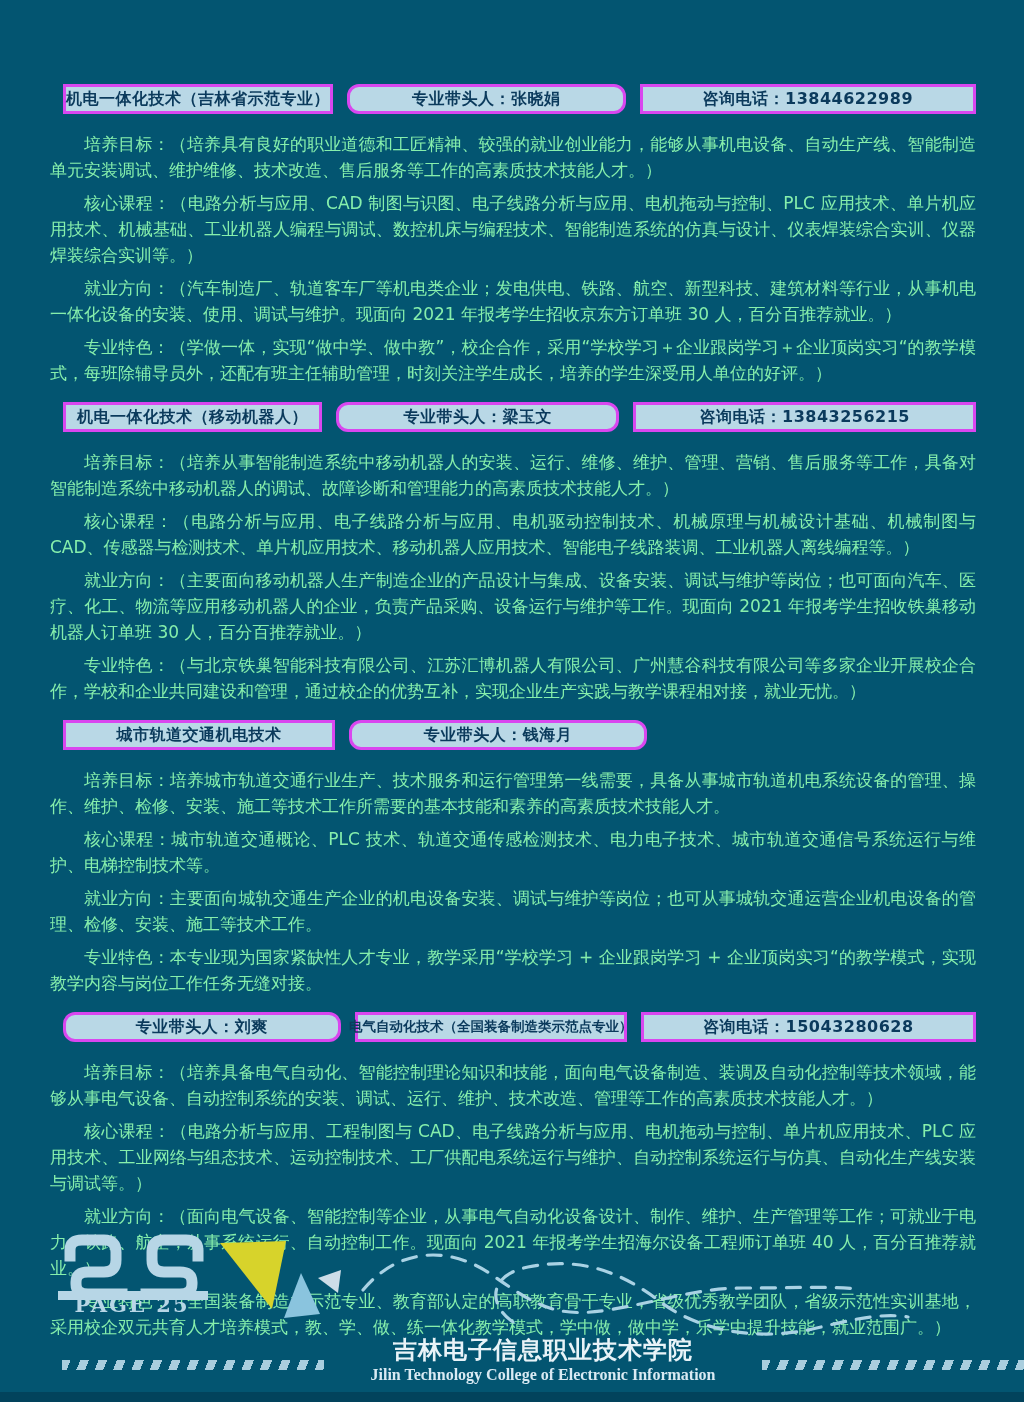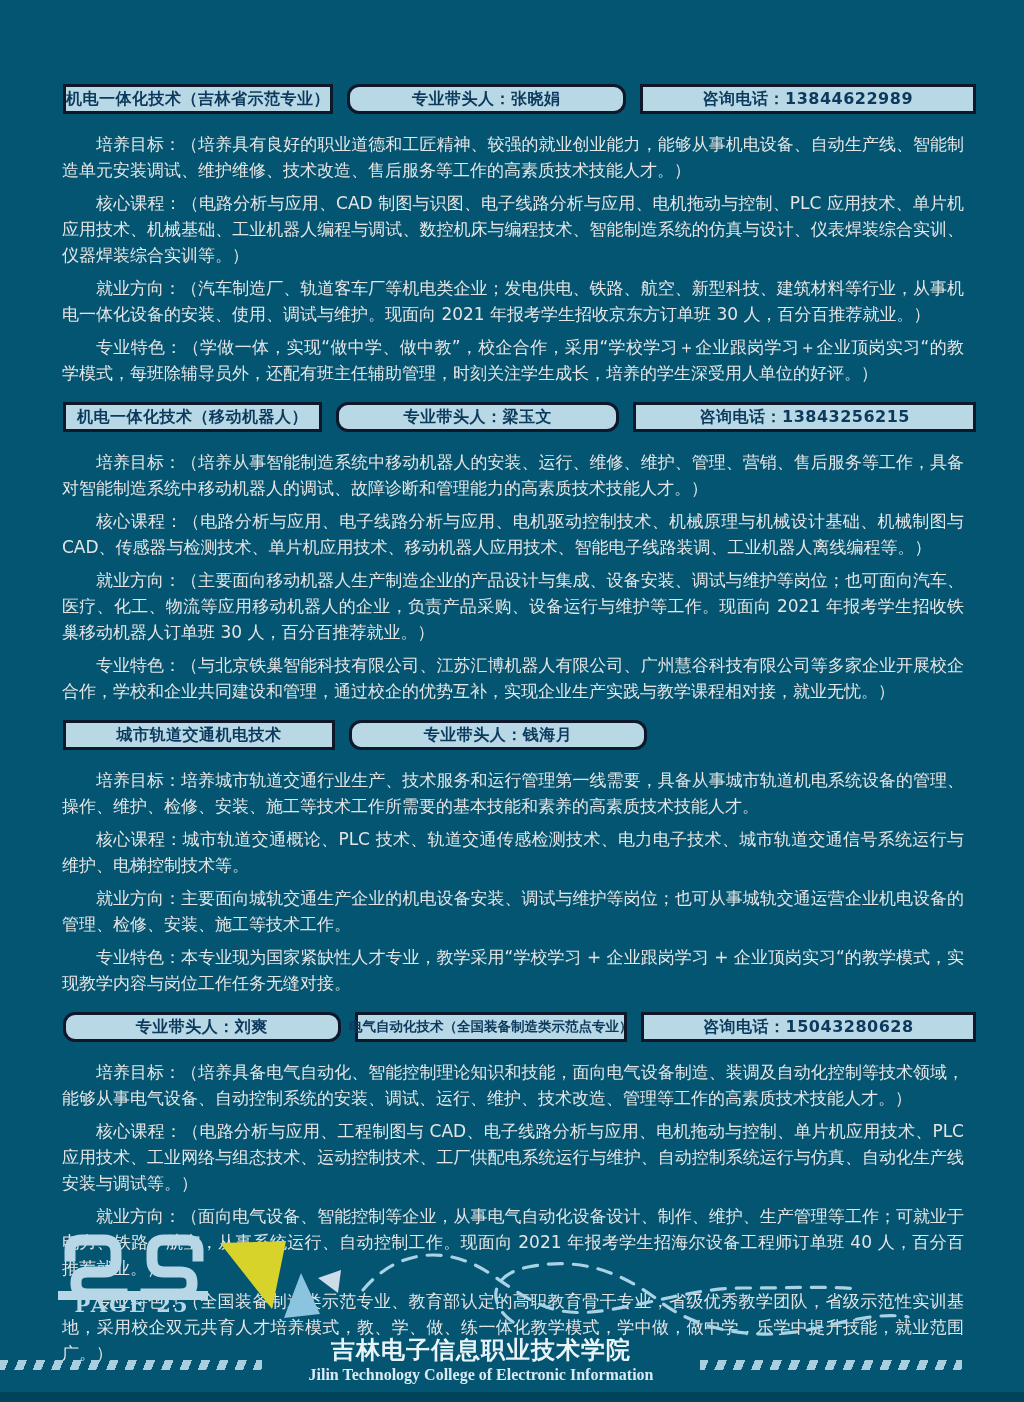--- a/index.html
+++ b/index.html
@@ -10,58 +10,58 @@
     height: 1402px;
     background: #035571;
     overflow: hidden;
     font-family: "DejaVu Sans", "Liberation Sans", sans-serif;
     margin: 0 auto;
   }
   .content { padding: 68px 48px 0 50px; }
   .hdr-row { display: flex; gap: 14px; margin: 16px 0 17px 13px; }
   .hbox {
     background: #b9d8e6;
-    border: 3px solid #0f172a;
+    border: 3px solid #d946ef;
     height: 30px;
     display: flex;
     align-items: center;
     justify-content: center;
     font-weight: bold;
     color: #0b3a5c;
     font-size: 16px;
     letter-spacing: 0.5px;
     white-space: nowrap;
   }
   .hbox.h-title { width: 272px; }
   .hbox.h-title.small { font-size: 13.5px; letter-spacing: 0; }
   .hbox.h-mid  { width: 298px; border-radius: 12px; }
   .hbox.h-phone{ width: 360px; }
   .sec p {
     font-size: 17px;
     line-height: 1.53;
-    color: #e5e5e5;
+    color: #86efac;
     text-indent: 2em;
     text-align: justify;
-    margin: 7px 12px;
+    margin: 7px 0;
   }
   .sec { margin-bottom: 14px; }
   
   .page-num-graphic { position: absolute; left: 52px; top: 1234px; }
   .page-label {
     position: absolute; left: 52px; top: 1292px; width: 160px;
     text-align: center;
     font-family: "DejaVu Serif", "Liberation Serif", serif;
     font-weight: bold; font-size: 21px; letter-spacing: 2px;
     color: #b7d6e6;
   }
   .tri-deco { position: absolute; left: 208px; top: 1236px; }
   .curve-deco { position: absolute; left: 346px; top: 1240px; }
   .footer-bar {
     position: absolute; left: 0; top: 1334px; width: 1024px;
-    display: flex; align-items: flex-start; justify-content: flex-start; gap: 24px;
+    display: flex; align-items: flex-start; justify-content: flex-end; gap: 24px;
   }
   .dash-strip {
     width: 262px; height: 10px; margin-top: 26px;
     background: repeating-linear-gradient(112deg, #a9cede 0 8px, rgba(0,0,0,0) 8px 17px);
   }
   .college-block { text-align: center; min-width: 390px; }
   .college-cn {
     font-size: 24px; font-weight: bold; color: #e8f3f8; letter-spacing: 1px;
   }
   .college-en {

